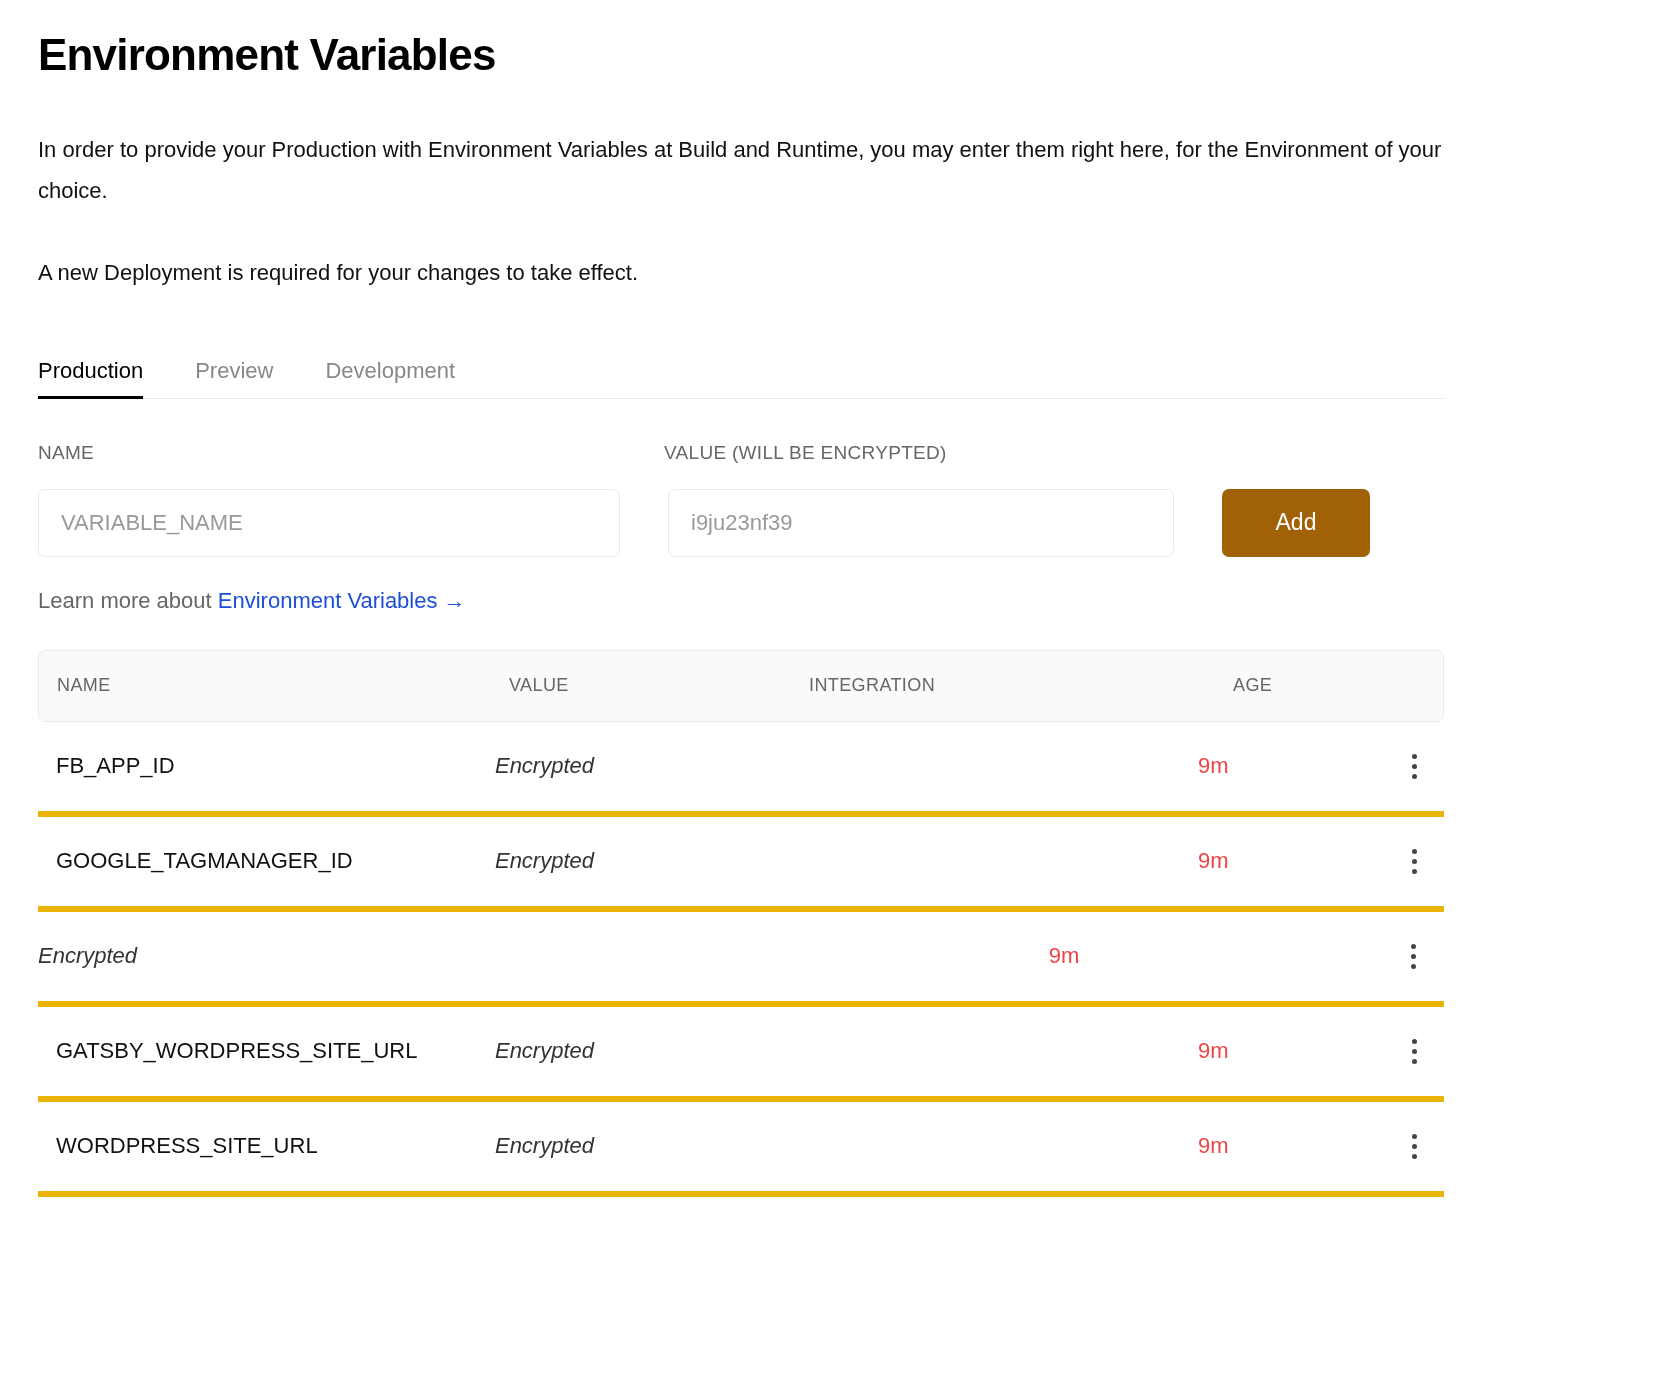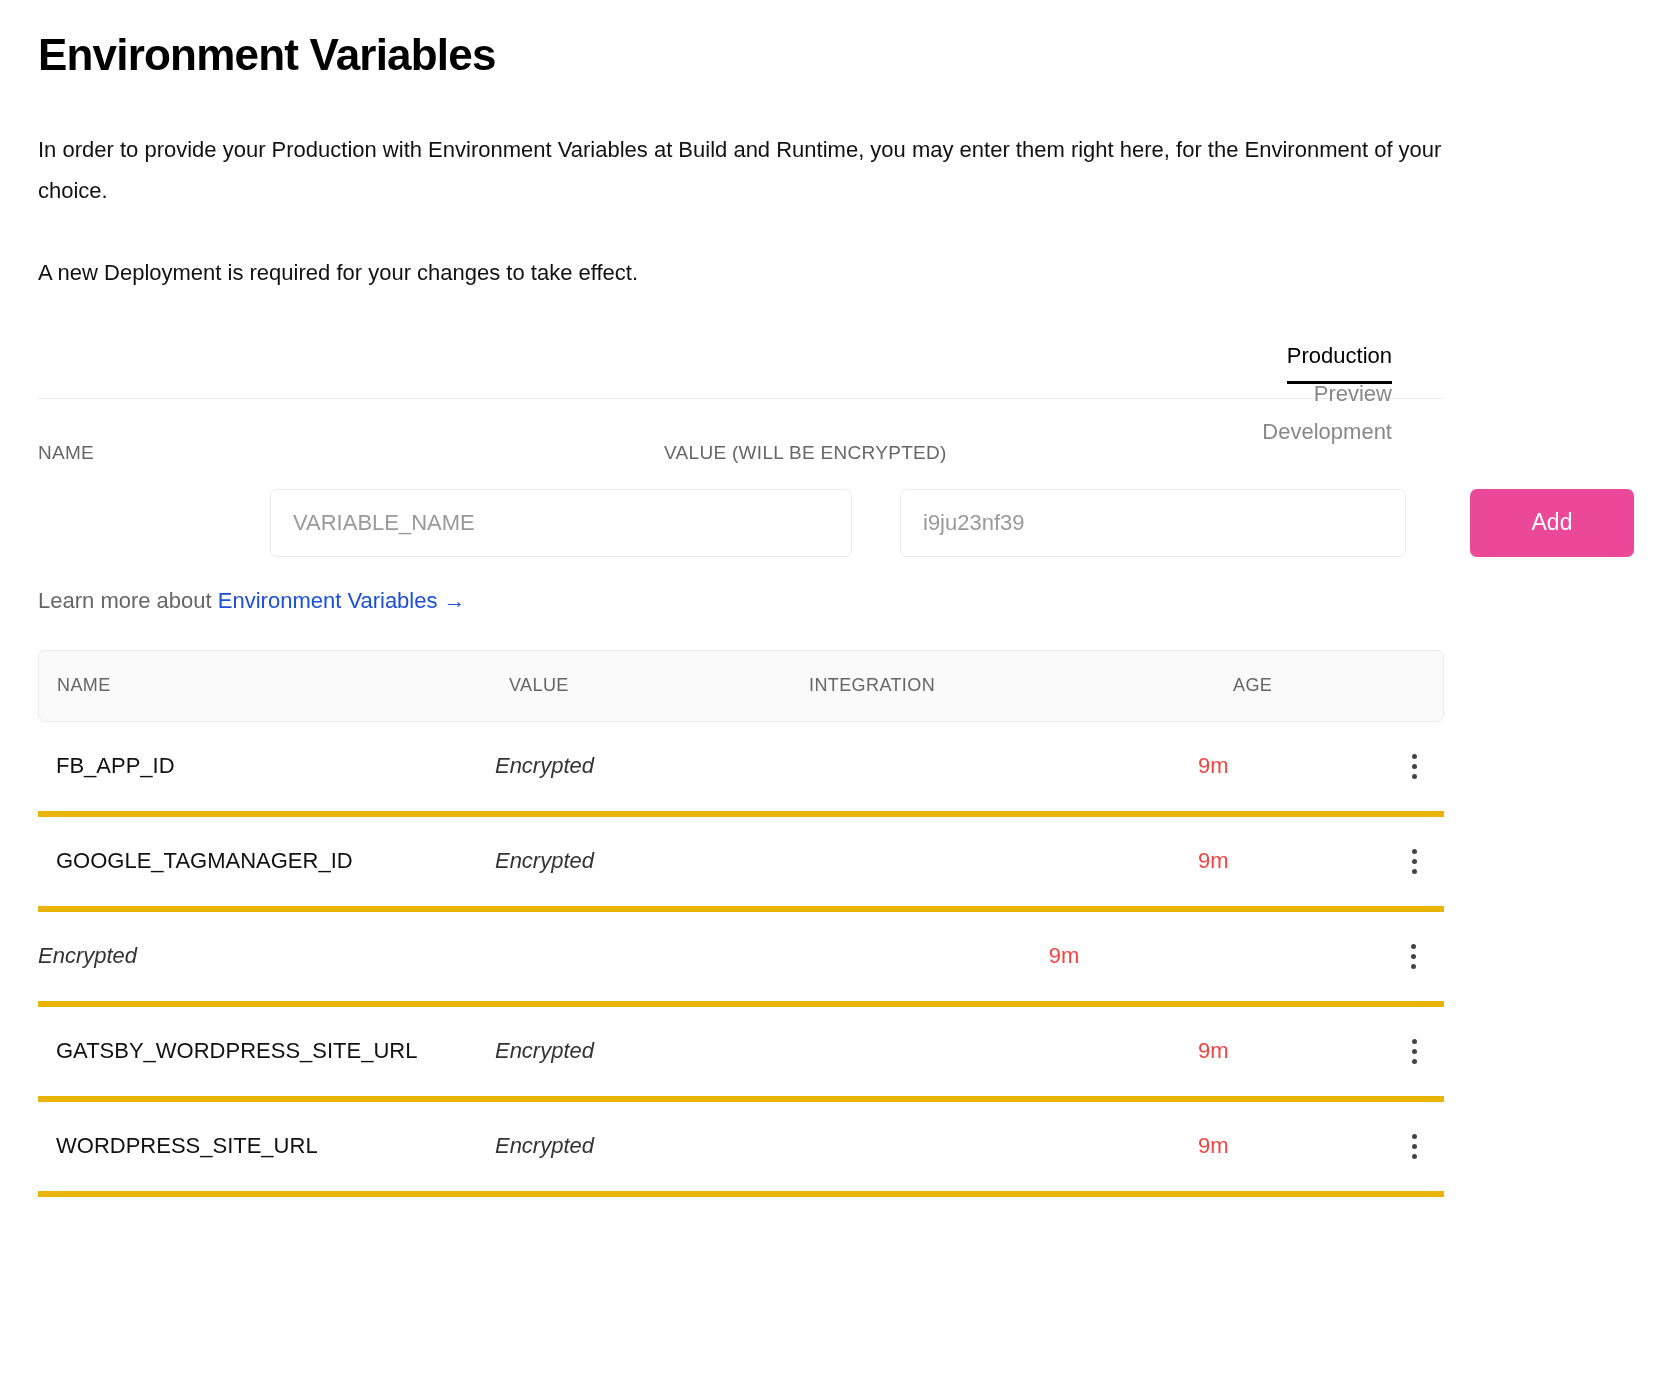--- a/index.html
+++ b/index.html
@@ -49,21 +49,20 @@
 
   
   .tabs {
     margin-top: 52px;
     display: flex;
     align-items: flex-end;
     gap: 0px;
     border-bottom: 1px solid #eaeaea;
     height: 54px;
     width: 1406px;
-    flex-direction: column;
   }
   .tab {
     font-size: 22px;
     line-height: 1;
     color: #888888;
     padding: 0 0 16px 0;
     margin-right: 52px;
     cursor: pointer;
     position: relative;
     background: none;
@@ -92,41 +91,40 @@
     letter-spacing: 0.3px;
     color: #666666;
     text-transform: none;
   }
   .lbl-name { width: 626px; }
 
   .form-row {
     display: flex;
     align-items: center;
     margin-top: 25px;
-    justify-content: flex-end;
   }
   .field {
     height: 68px;
     border: 1px solid #eaeaea;
     border-radius: 7px;
     background: #ffffff;
     font-family: inherit;
     font-size: 22px;
     color: #000;
     padding: 0 22px;
     outline: none;
   }
   .field::placeholder { color: #999999; opacity: 1; }
   .field-name { width: 582px; }
   .field-value { width: 506px; margin-left: 48px; }
   .add-btn {
-    margin-left: 64px;
-    width: 164px;
+    margin-left: 48px;
+    width: 148px;
     height: 68px;
-    background: #ec4899;
+    background: #a16207;
     color: #ffffff;
     border: none;
     border-radius: 7px;
     font-family: inherit;
     font-size: 23px;
     cursor: pointer;
   }
 
   
   .learn {

